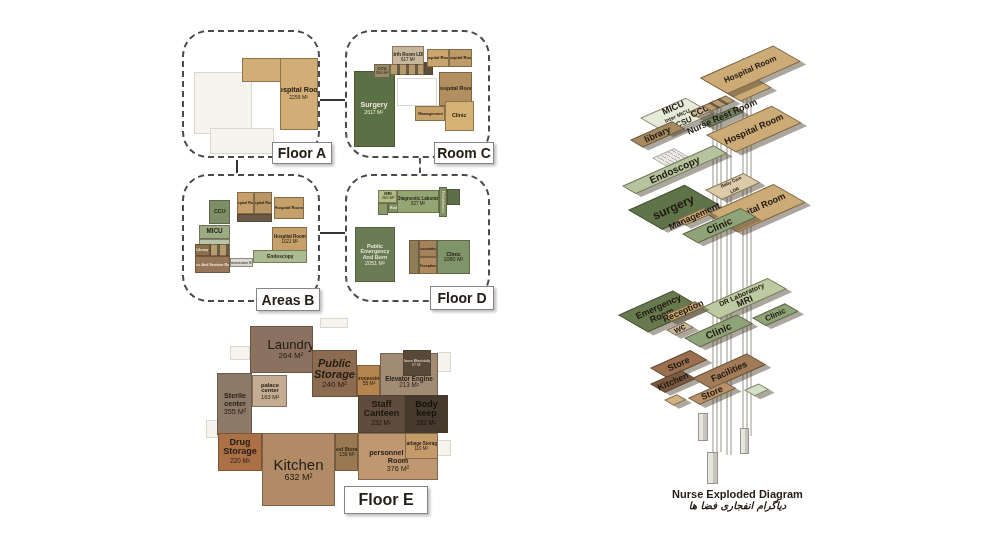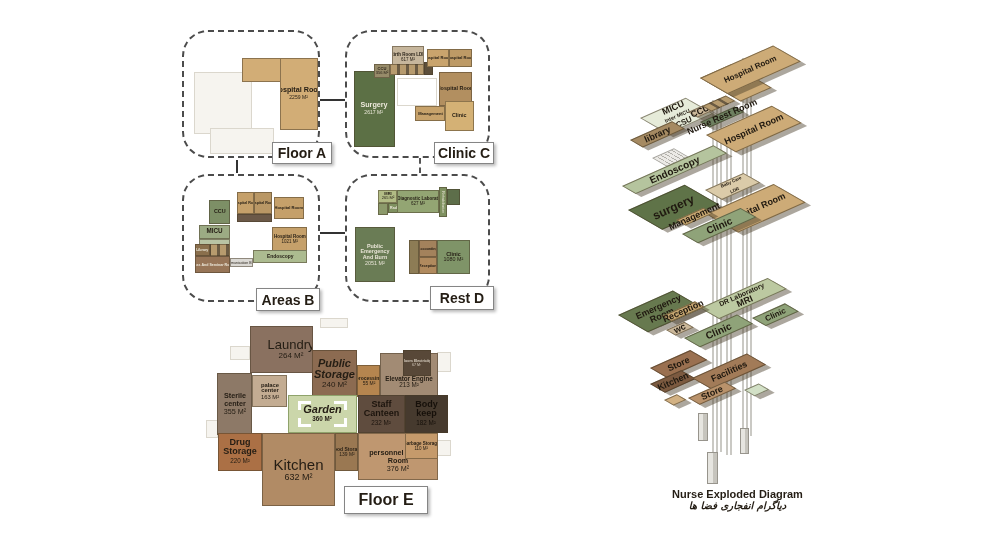--- a/index.html
+++ b/index.html
@@ -101,21 +101,21 @@
       <div class="lg s45">
         <span class="b">Management</span>
       </div>
     </div>
     <div class="room" style="left:98px;top:69px;width:29px;height:30px;background:#d4b175;">
       <div class="lg s60">
         <span class="b">Clinic</span>
       </div>
     </div>
     <div class="flabel" style="left:87px;top:110px;width:58px;height:20px;">
-      <span>Clinic C</span>
+      <span>Room C</span>
     </div>
   </div>
 
   <div class="fbox" style="left:182px;top:174px;width:138px;height:128px;">
     <div class="room" style="left:25px;top:24px;width:21px;height:24px;background:#7d8f66;">
       <div class="lg s60">
         <span class="b">CCU</span>
       </div>
     </div>
     <div class="room" style="left:53px;top:16px;width:17px;height:22px;background:#c5a06a;">
@@ -214,21 +214,21 @@
         <span class="b">Reception</span>
       </div>
     </div>
     <div class="room" style="left:90px;top:64px;width:33px;height:34px;background:#7f9468;">
       <div class="lg s60">
         <span class="b">Clinic</span>
         <span>1080 M²</span>
       </div>
     </div>
     <div class="flabel" style="left:83px;top:110px;width:62px;height:22px;">
-      <span>Rest D</span>
+      <span>Floor D</span>
     </div>
   </div>
 
   <div class="conn" style="left:320px;top:99px;width:25px;height:2px;"></div>
   <div class="conn" style="left:320px;top:232px;width:25px;height:2px;"></div>
   <div class="conn" style="left:236px;top:160px;width:2px;height:13px;"></div>
   <div class="conn-dash" style="left:419px;top:158px;height:15px;"></div>
 
   <div class="pale" style="left:230px;top:346px;width:20px;height:14px;"></div>
   <div class="pale" style="left:437px;top:352px;width:14px;height:20px;"></div>
@@ -266,28 +266,20 @@
     <div class="lg s80">
       <span class="b" style="white-space:normal;width:34px;">Sterile center</span>
       <span>355 M²</span>
     </div>
   </div>
   <div class="room" style="left:252px;top:375px;width:35px;height:32px;background:#c3ac92;">
     <div class="lg s65">
       <span class="b" style="white-space:normal;width:44px;">palace center</span>
       <span>163 M²</span>
     </div>
-  </div>
-  <div class="room" style="left:288px;top:395px;width:69px;height:38px;background:#cbd6aa;border-color:#8fa36b;">
-    <div class="gc" style="left:9px;top:5px;border-right:none;border-bottom:none;"></div>
-    <div class="gc" style="right:9px;top:5px;border-left:none;border-bottom:none;"></div>
-    <div class="gc" style="left:9px;bottom:5px;border-right:none;border-top:none;"></div>
-    <div class="gc" style="right:9px;bottom:5px;border-left:none;border-top:none;"></div>
-    <span class="n11">Garden</span>
-    <span class="a7 b">360 M²</span>
   </div>
   <div class="room" style="left:358px;top:395px;width:47px;height:38px;background:#5f4c3e;color:#1c140d;">
     <span class="n9" style="white-space:normal;">Staff Canteen</span>
     <span class="a7">232 M²</span>
   </div>
   <div class="room" style="left:405px;top:395px;width:43px;height:38px;background:#463a2e;color:#16100a;">
     <span class="n9" style="white-space:normal;">Body keep</span>
     <span class="a7">182 M²</span>
   </div>
   <div class="room" style="left:218px;top:433px;width:44px;height:38px;background:#ab7045;">

